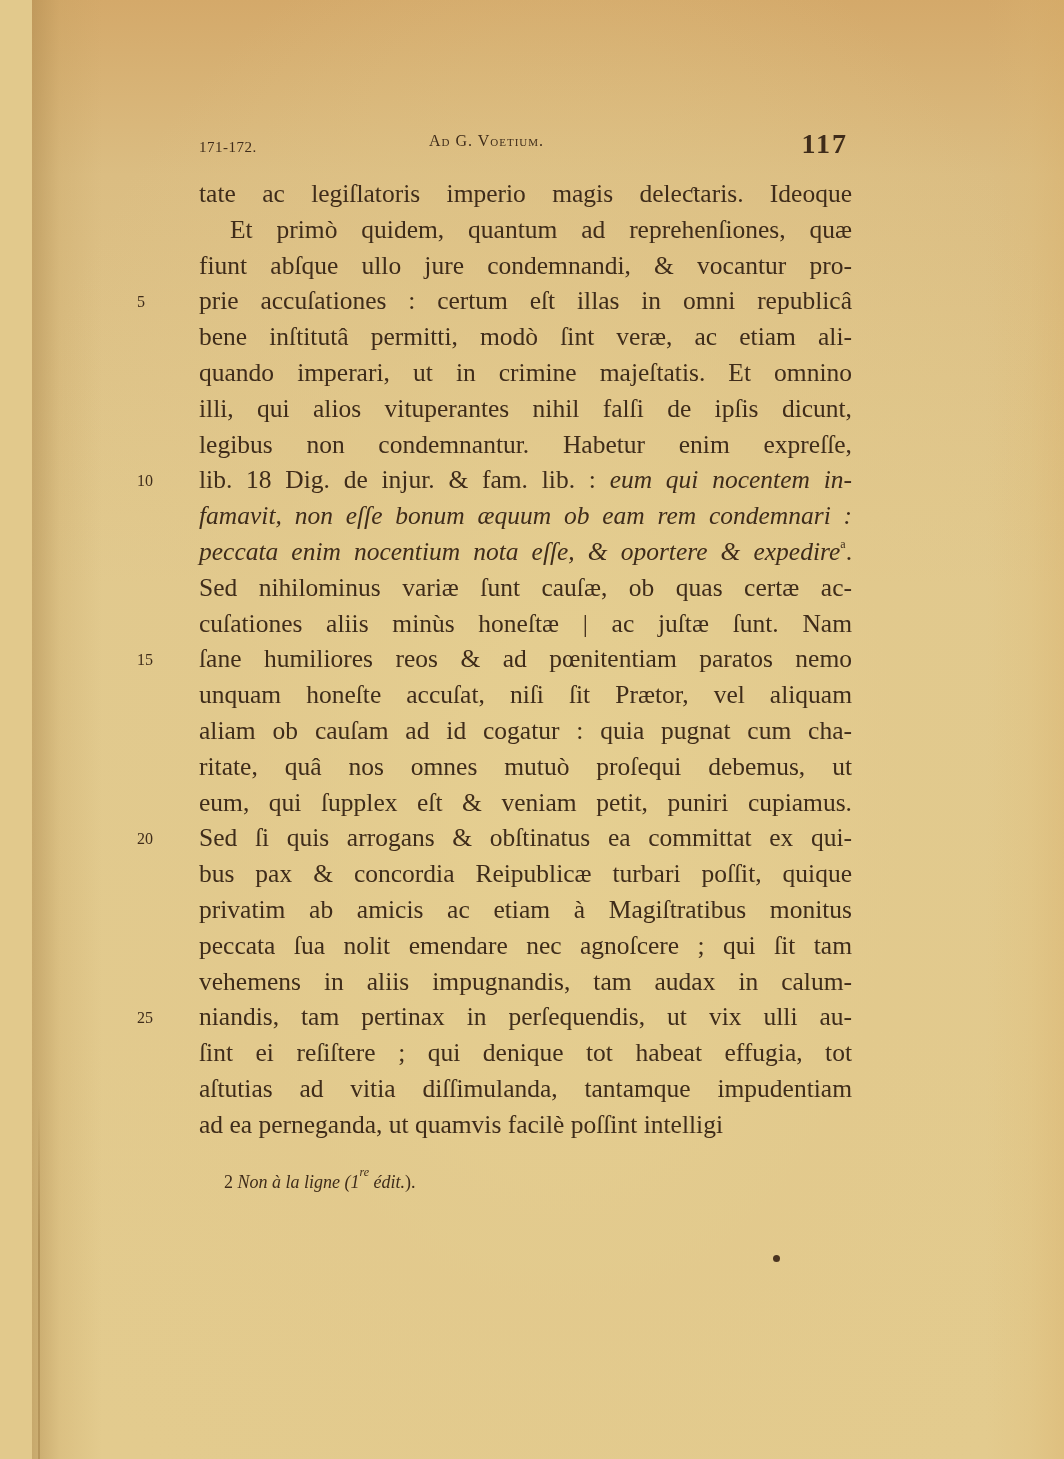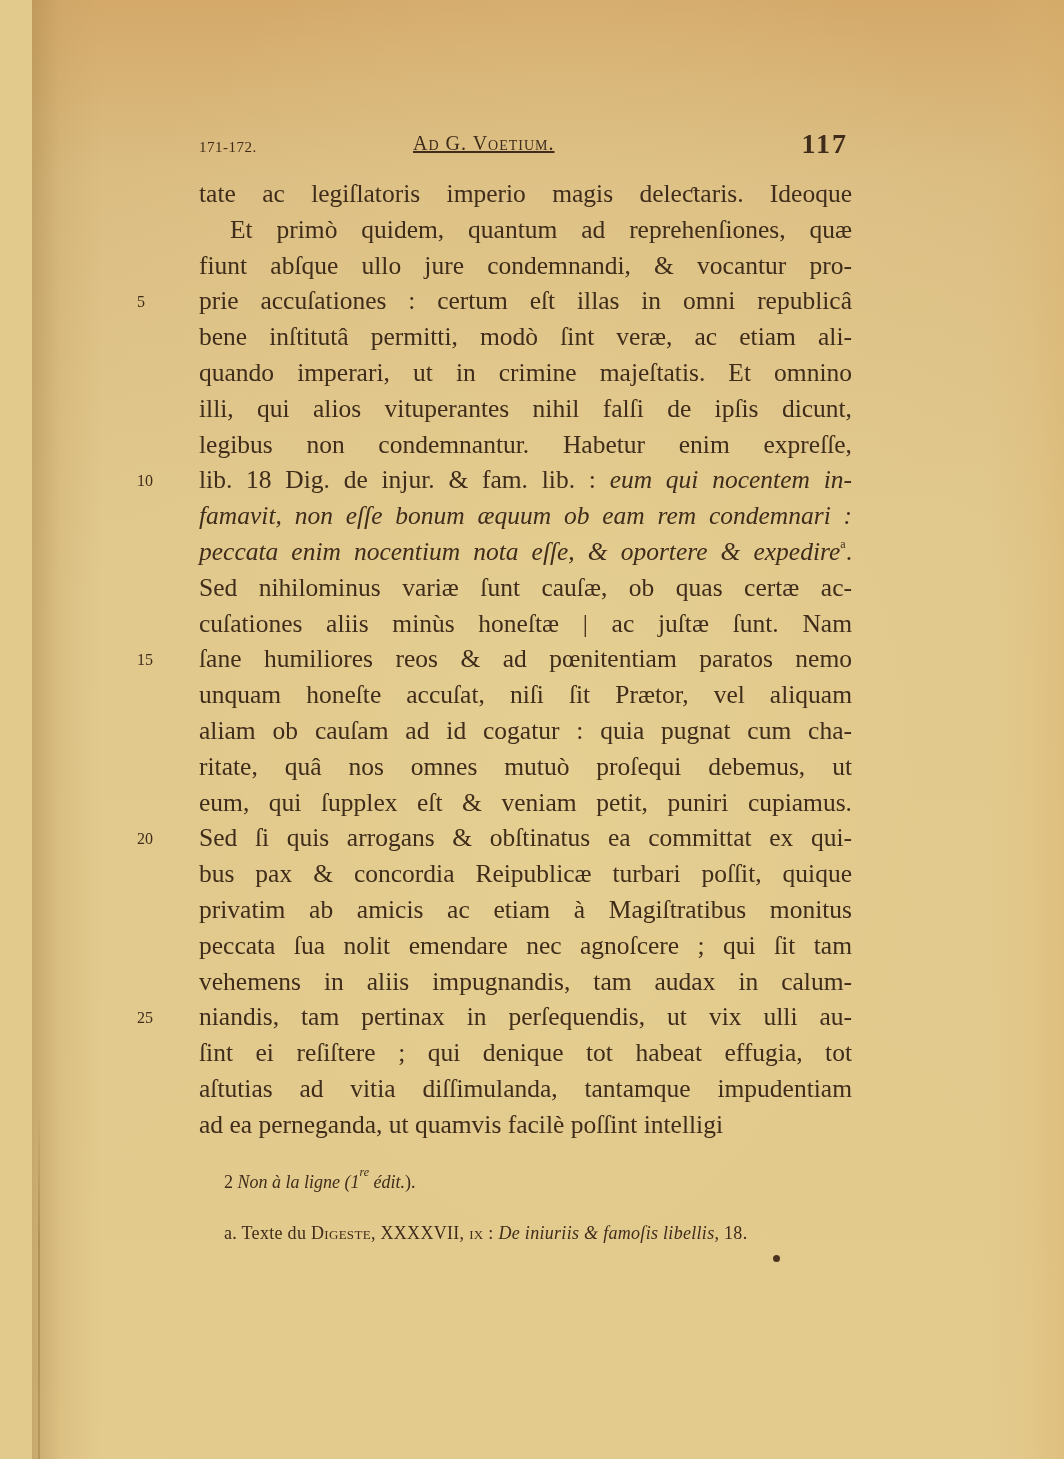--- a/index.html
+++ b/index.html
@@ -41,24 +41,23 @@
       top: 126px;
       left: 167px;
       width: 653px;
       height: 40px;
     }
     .header .range {
       position: absolute; left: 0; top: 13px;
       font-size: 15px; letter-spacing: 0.5px;
     }
     .header .title {
-      position: absolute; left: 214px; top: 6px;
-      font-size: 20px; letter-spacing: 1px;
+      position: absolute; left: 230px; top: 6px;
+      font-size: 16px; letter-spacing: 1px;
       font-variant: small-caps;
-      text-decoration: underline;
     }
     .header .pagenum {
       position: absolute; right: 4px; top: 2px;
       font-size: 28px; letter-spacing: 2px; font-weight: bold;
     }
 
     .body-text {
       position: absolute;
       top: 176px;
       left: 167px;
@@ -216,23 +215,16 @@
       <div class="line last">
         <span class="txt">ad ea perneganda, ut quamvis facilè poſſint intelligi</span>
       </div>
     </div>
 
   <div class="footnotes">
     <div class="fn1">
       <span>2</span>
       <span class="it"><span>Non à la ligne (</span><span>1</span><sup>re</sup><span> édit.</span></span><span>).</span>
     </div>
-    <div class="fn2">
-      <span>a.</span>
-      <span>Texte du</span>
-      <span class="sc">Digeste</span><span>, XXXXVII,</span>
-      <span class="sc">ix</span><span> :</span>
-      <span class="it">De iniuriis &amp; famoſis libellis</span><span>, 18.</span>
-    </div>
   </div>
 
   <div class="dot"></div>
 </div>
 
 </body></html>

